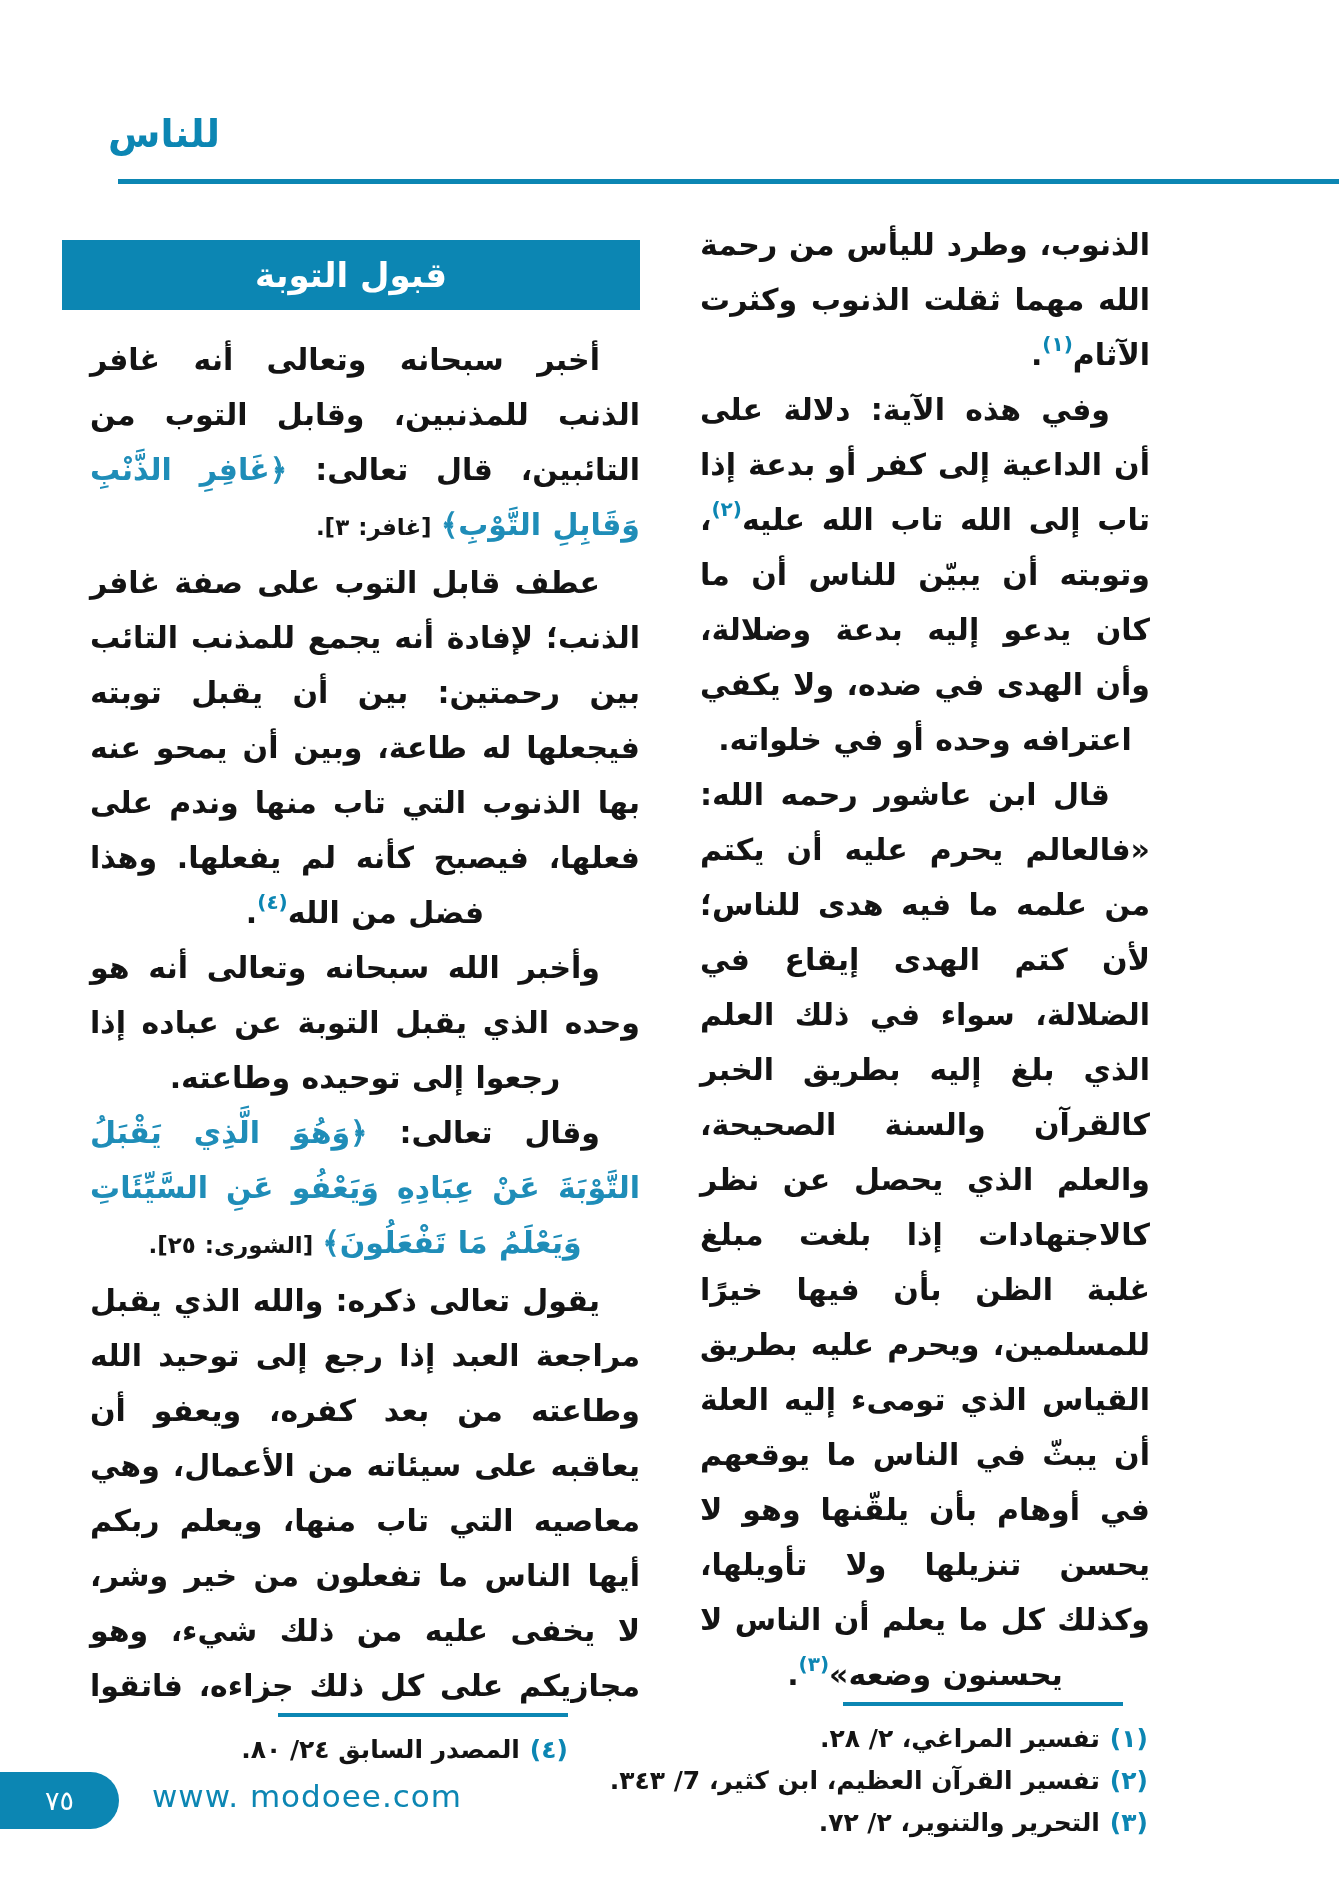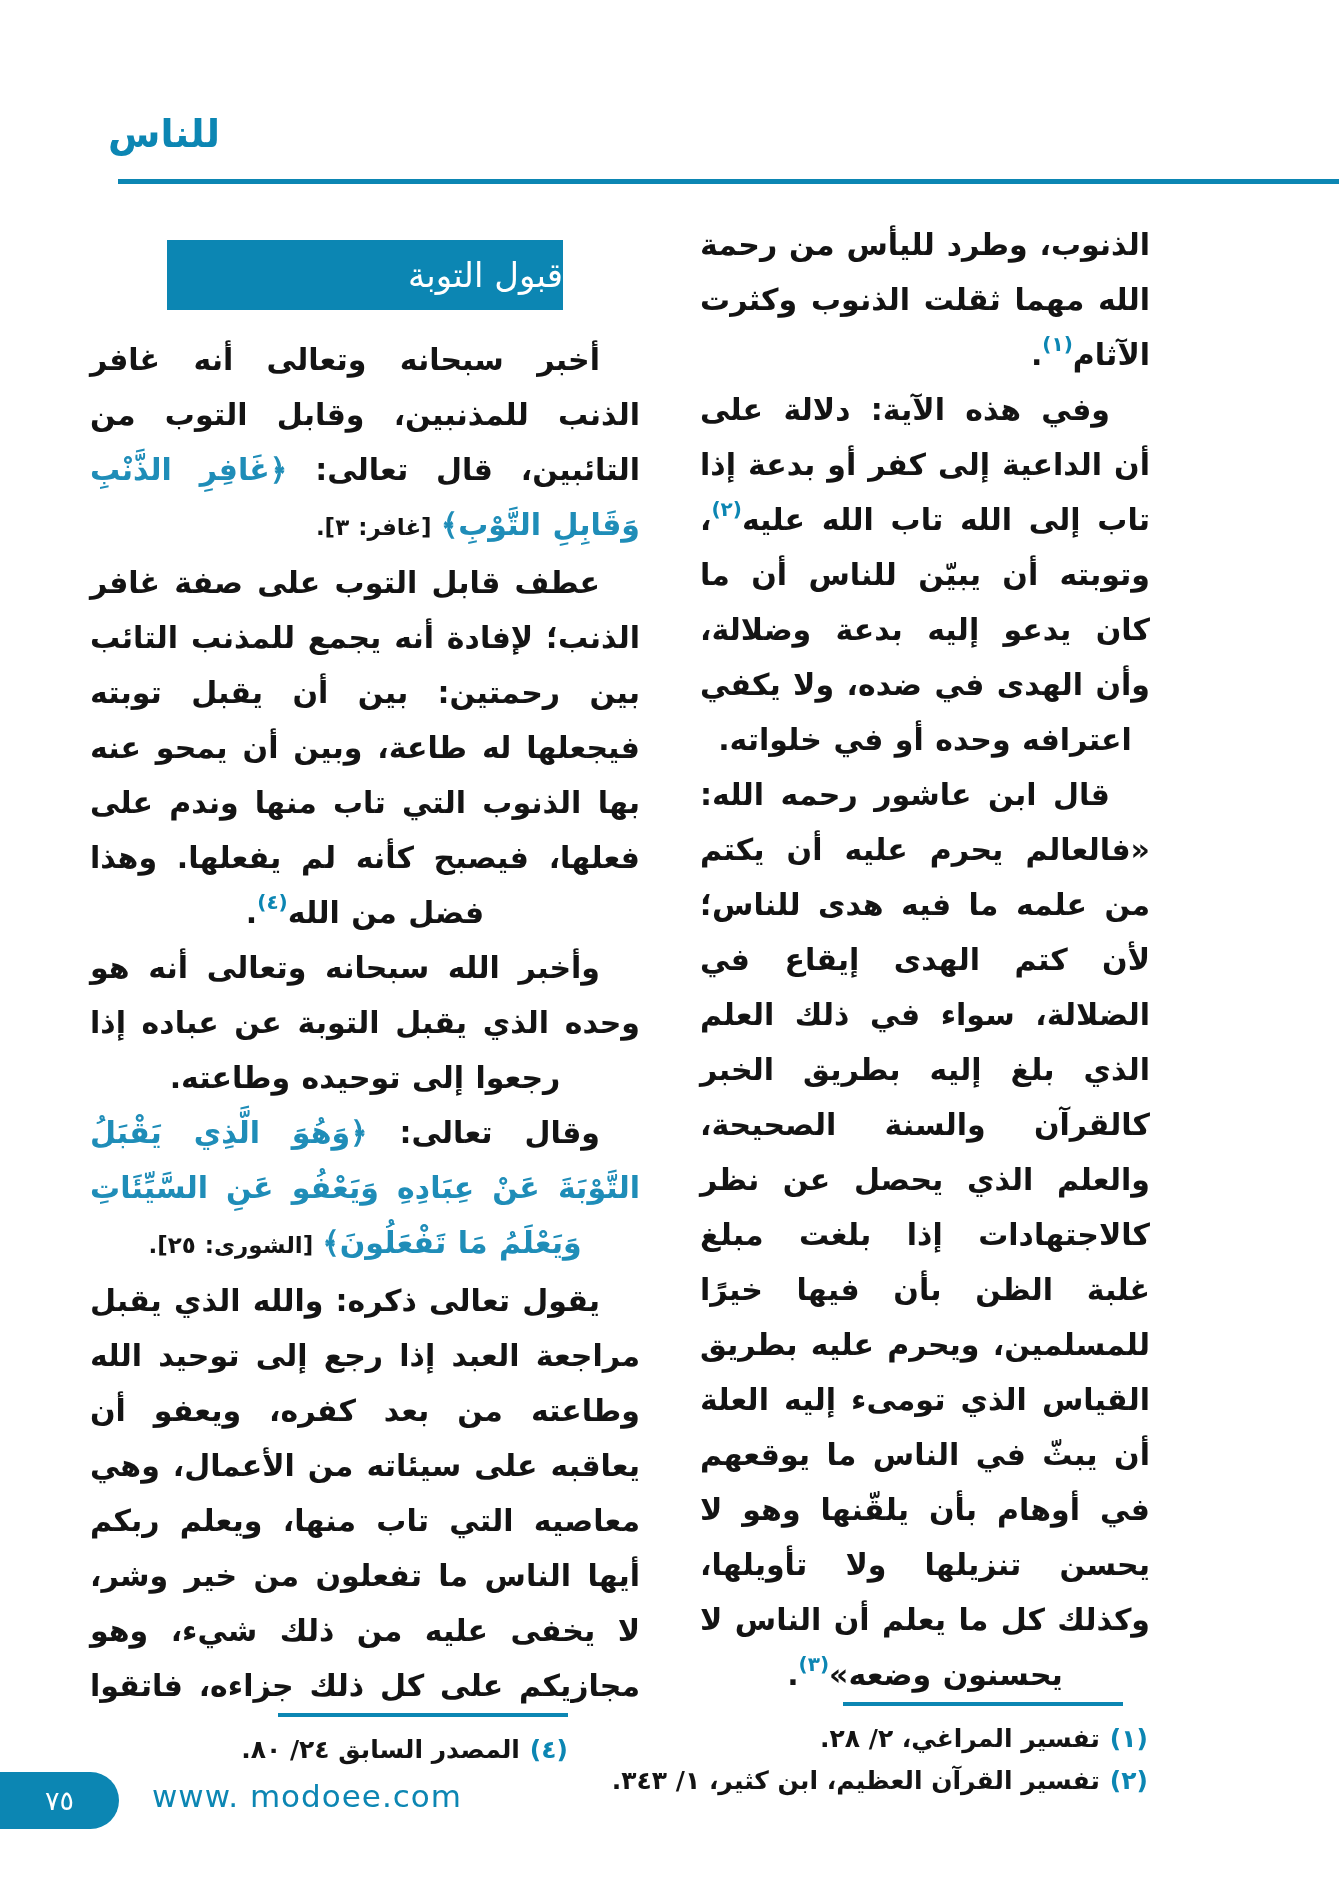--- a/index.html
+++ b/index.html
@@ -44,27 +44,28 @@
     gap: 60px;
   }
   .col {
     display: flex;
     flex-direction: column;
   }
   .col-right { width: 450px; padding-top: 32px; }
   .col-left  { width: 550px; padding-top: 55px; }
 
   .section-title-box {
-    width: 396px;
+    width: 578px;
     height: 70px;
     margin: 0 auto 22px auto;
     background: var(--accent);
     color: #ffffff;
     font-size: 34px;
-    font-weight: 400;
+    font-weight: 700;
+    text-align: center;
     line-height: 70px;
   }
 
   .para {
     margin: 0;
     font-size: 30px;
     font-weight: 700;
     line-height: 55px;
     color: var(--ink);
     text-align: justify;
@@ -147,21 +148,22 @@
     <div class="col col-right">
       <div id="right-paras">
           <p class="para last-right noindent"><span class="seg-text">الذنوب، وطرد لليأس من رحمة الله مهما ثقلت الذنوب وكثرت الآثام</span><span class="seg-footref">(١)</span><span class="seg-text">.</span></p>
           <p class="para last-center"><span class="seg-text">وفي هذه الآية: دلالة على أن الداعية إلى كفر أو بدعة إذا تاب إلى الله تاب الله عليه</span><span class="seg-footref">(٢)</span><span class="seg-text">، وتوبته أن يبيّن للناس أن ما كان يدعو إليه بدعة وضلالة، وأن الهدى في ضده، ولا يكفي اعترافه وحده أو في خلواته.</span></p>
           <p class="para last-center"><span class="seg-text">قال ابن عاشور رحمه الله: «فالعالم يحرم عليه أن يكتم من علمه ما فيه هدى للناس؛ لأن كتم الهدى إيقاع في الضلالة، سواء في ذلك العلم الذي بلغ إليه بطريق الخبر كالقرآن والسنة الصحيحة، والعلم الذي يحصل عن نظر كالاجتهادات إذا بلغت مبلغ غلبة الظن بأن فيها خيرًا للمسلمين، ويحرم عليه بطريق القياس الذي تومىء إليه العلة أن يبثّ في الناس ما يوقعهم في أوهام بأن يلقّنها وهو لا يحسن تنزيلها ولا تأويلها، وكذلك كل ما يعلم أن الناس لا يحسنون وضعه»</span><span class="seg-footref">(٣)</span><span class="seg-text">.</span></p>
         </div>
       <div class="footnote-block fnb-right">
         <div class="fn-sep"></div>
         <div id="right-footnotes">
             <div class="fn-line"><span class="fn-marker">(١)</span><span>تفسير المراغي، ٢/ ٢٨.</span></div>
-            <div class="fn-line"><span class="fn-marker">(٢)</span><span>تفسير القرآن العظيم، ابن كثير، ١/ ٣٤٣.</span></div>
+            <div class="fn-line"><span class="fn-marker">(٢)</span><span>تفسير القرآن العظيم، ابن كثير، 7/ ٣٤٣.</span></div>
+            <div class="fn-line"><span class="fn-marker">(٣)</span><span>التحرير والتنوير، ٢/ ٧٢.</span></div>
           </div>
       </div>
     </div>
 
     <div class="col col-left">
       <div class="section-title-box">
         <span>قبول التوبة</span>
       </div>
       <div id="left-paras">
           <p class="para last-right"><span class="seg-text">أخبر سبحانه وتعالى أنه غافر الذنب للمذنبين، وقابل التوب من التائبين، قال تعالى: </span><span class="seg-quran">﴿غَافِرِ الذَّنْبِ وَقَابِلِ التَّوْبِ﴾</span><span class="seg-cite"> [غافر: ٣].</span></p>

